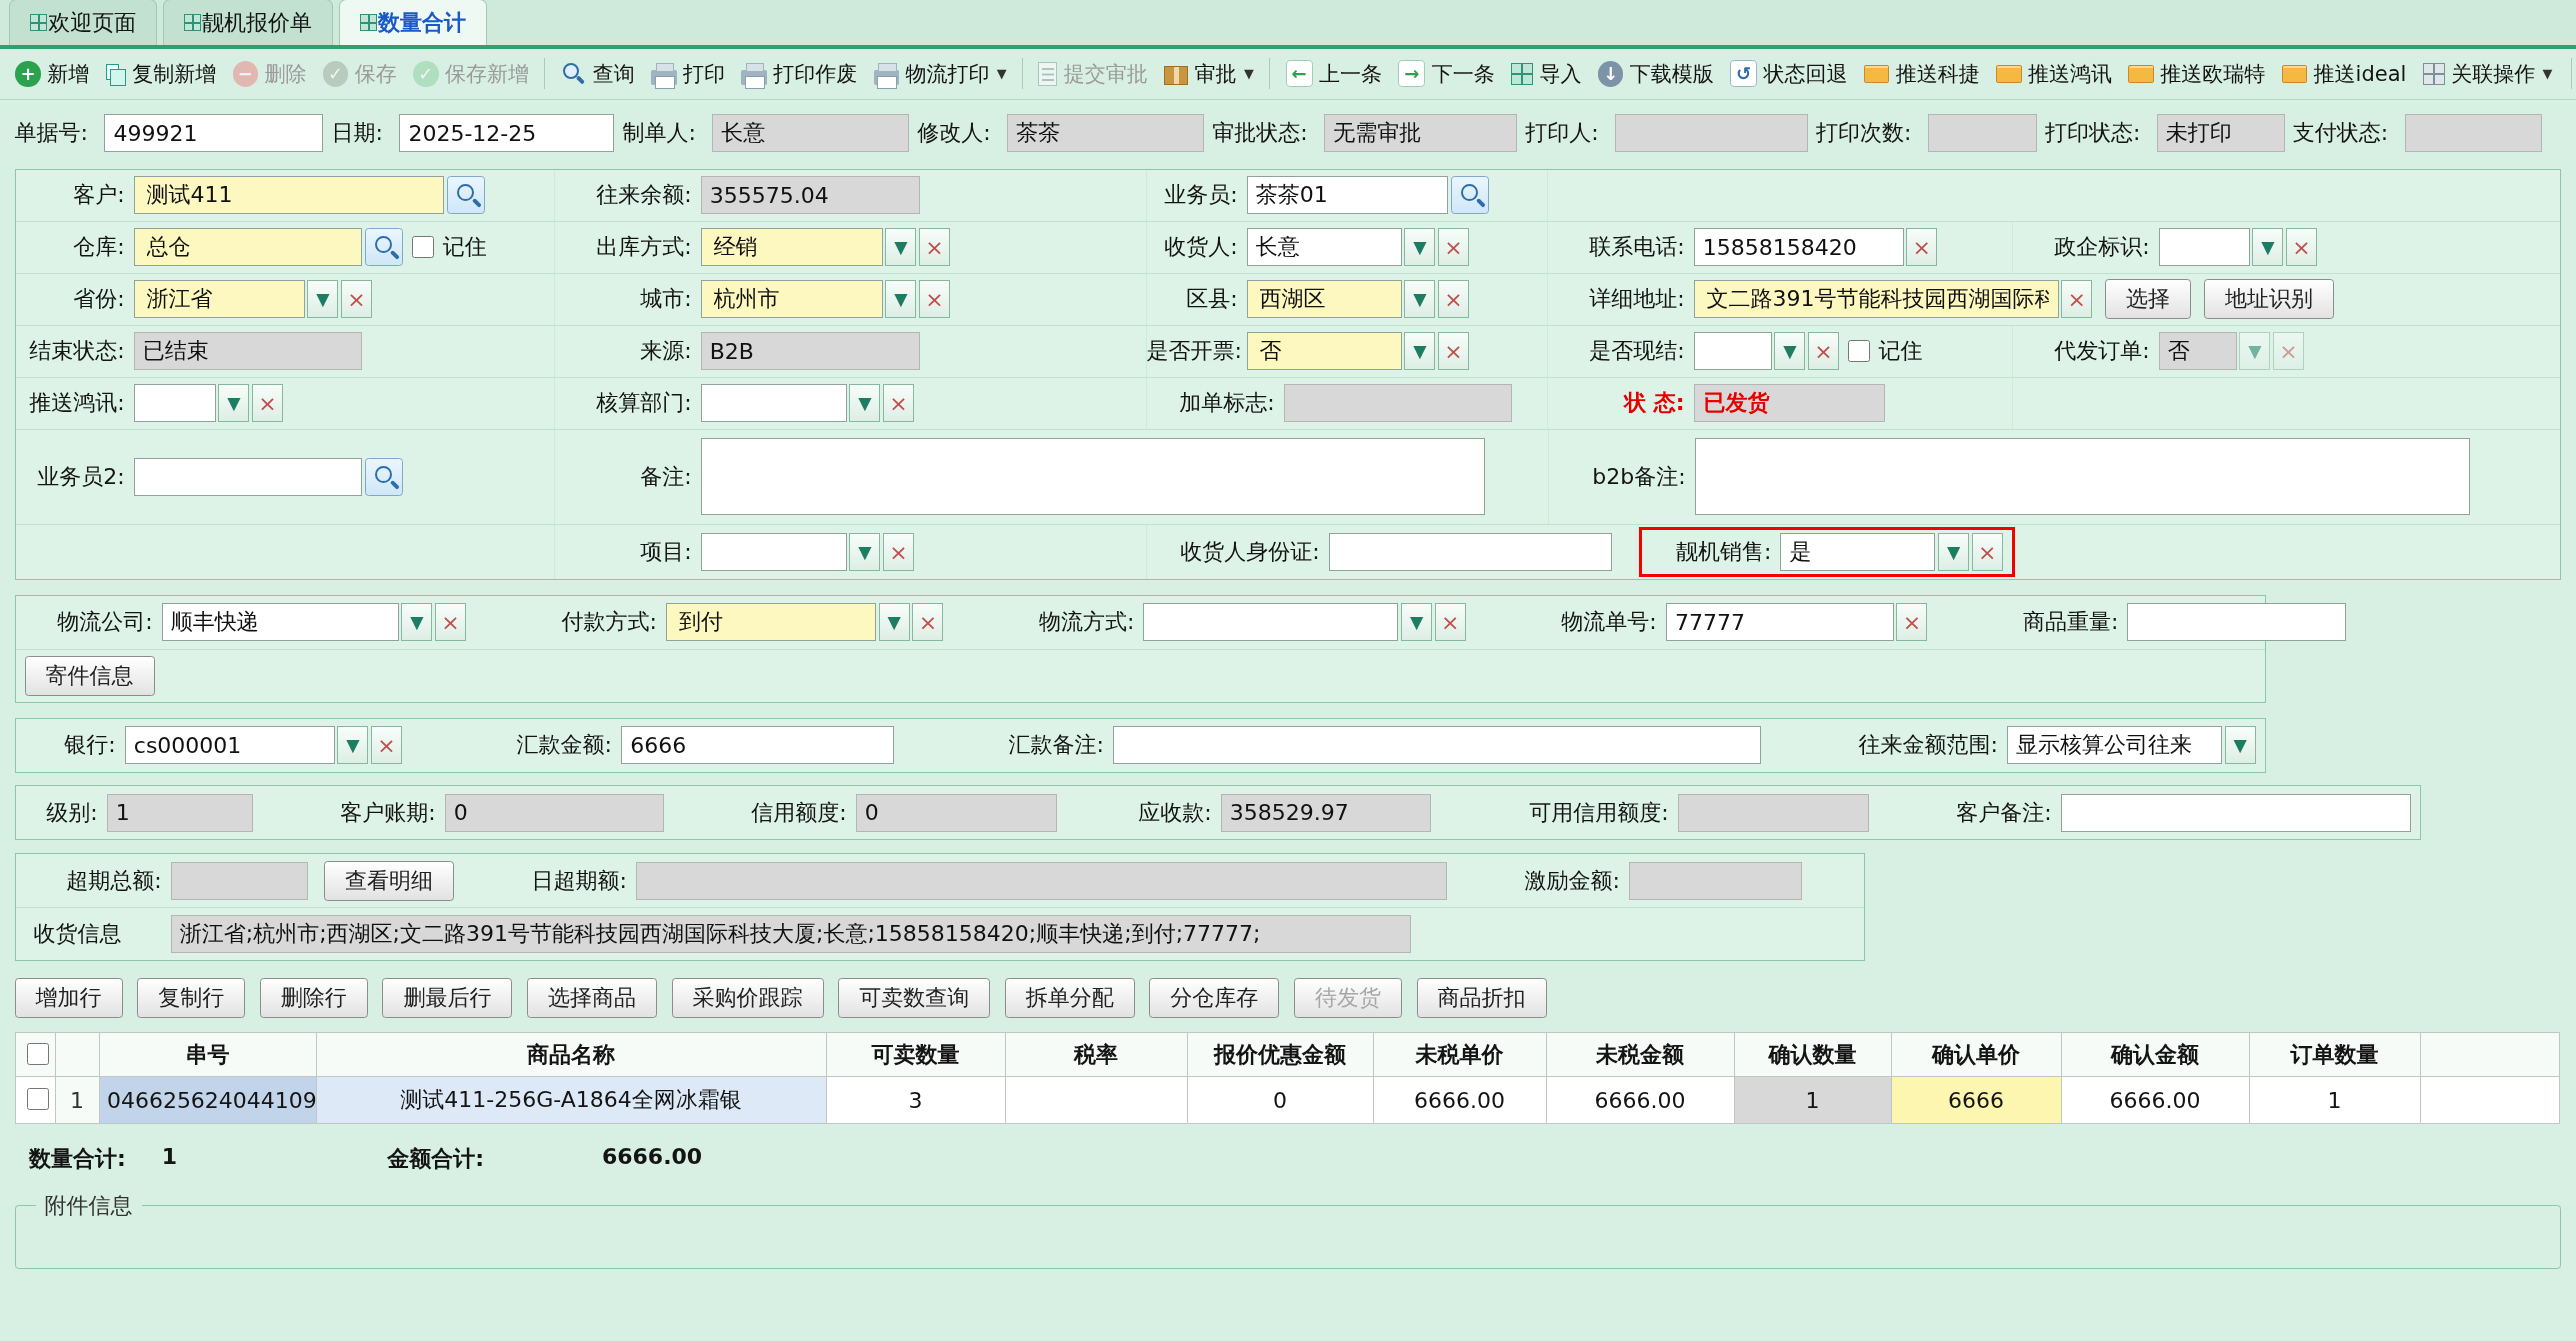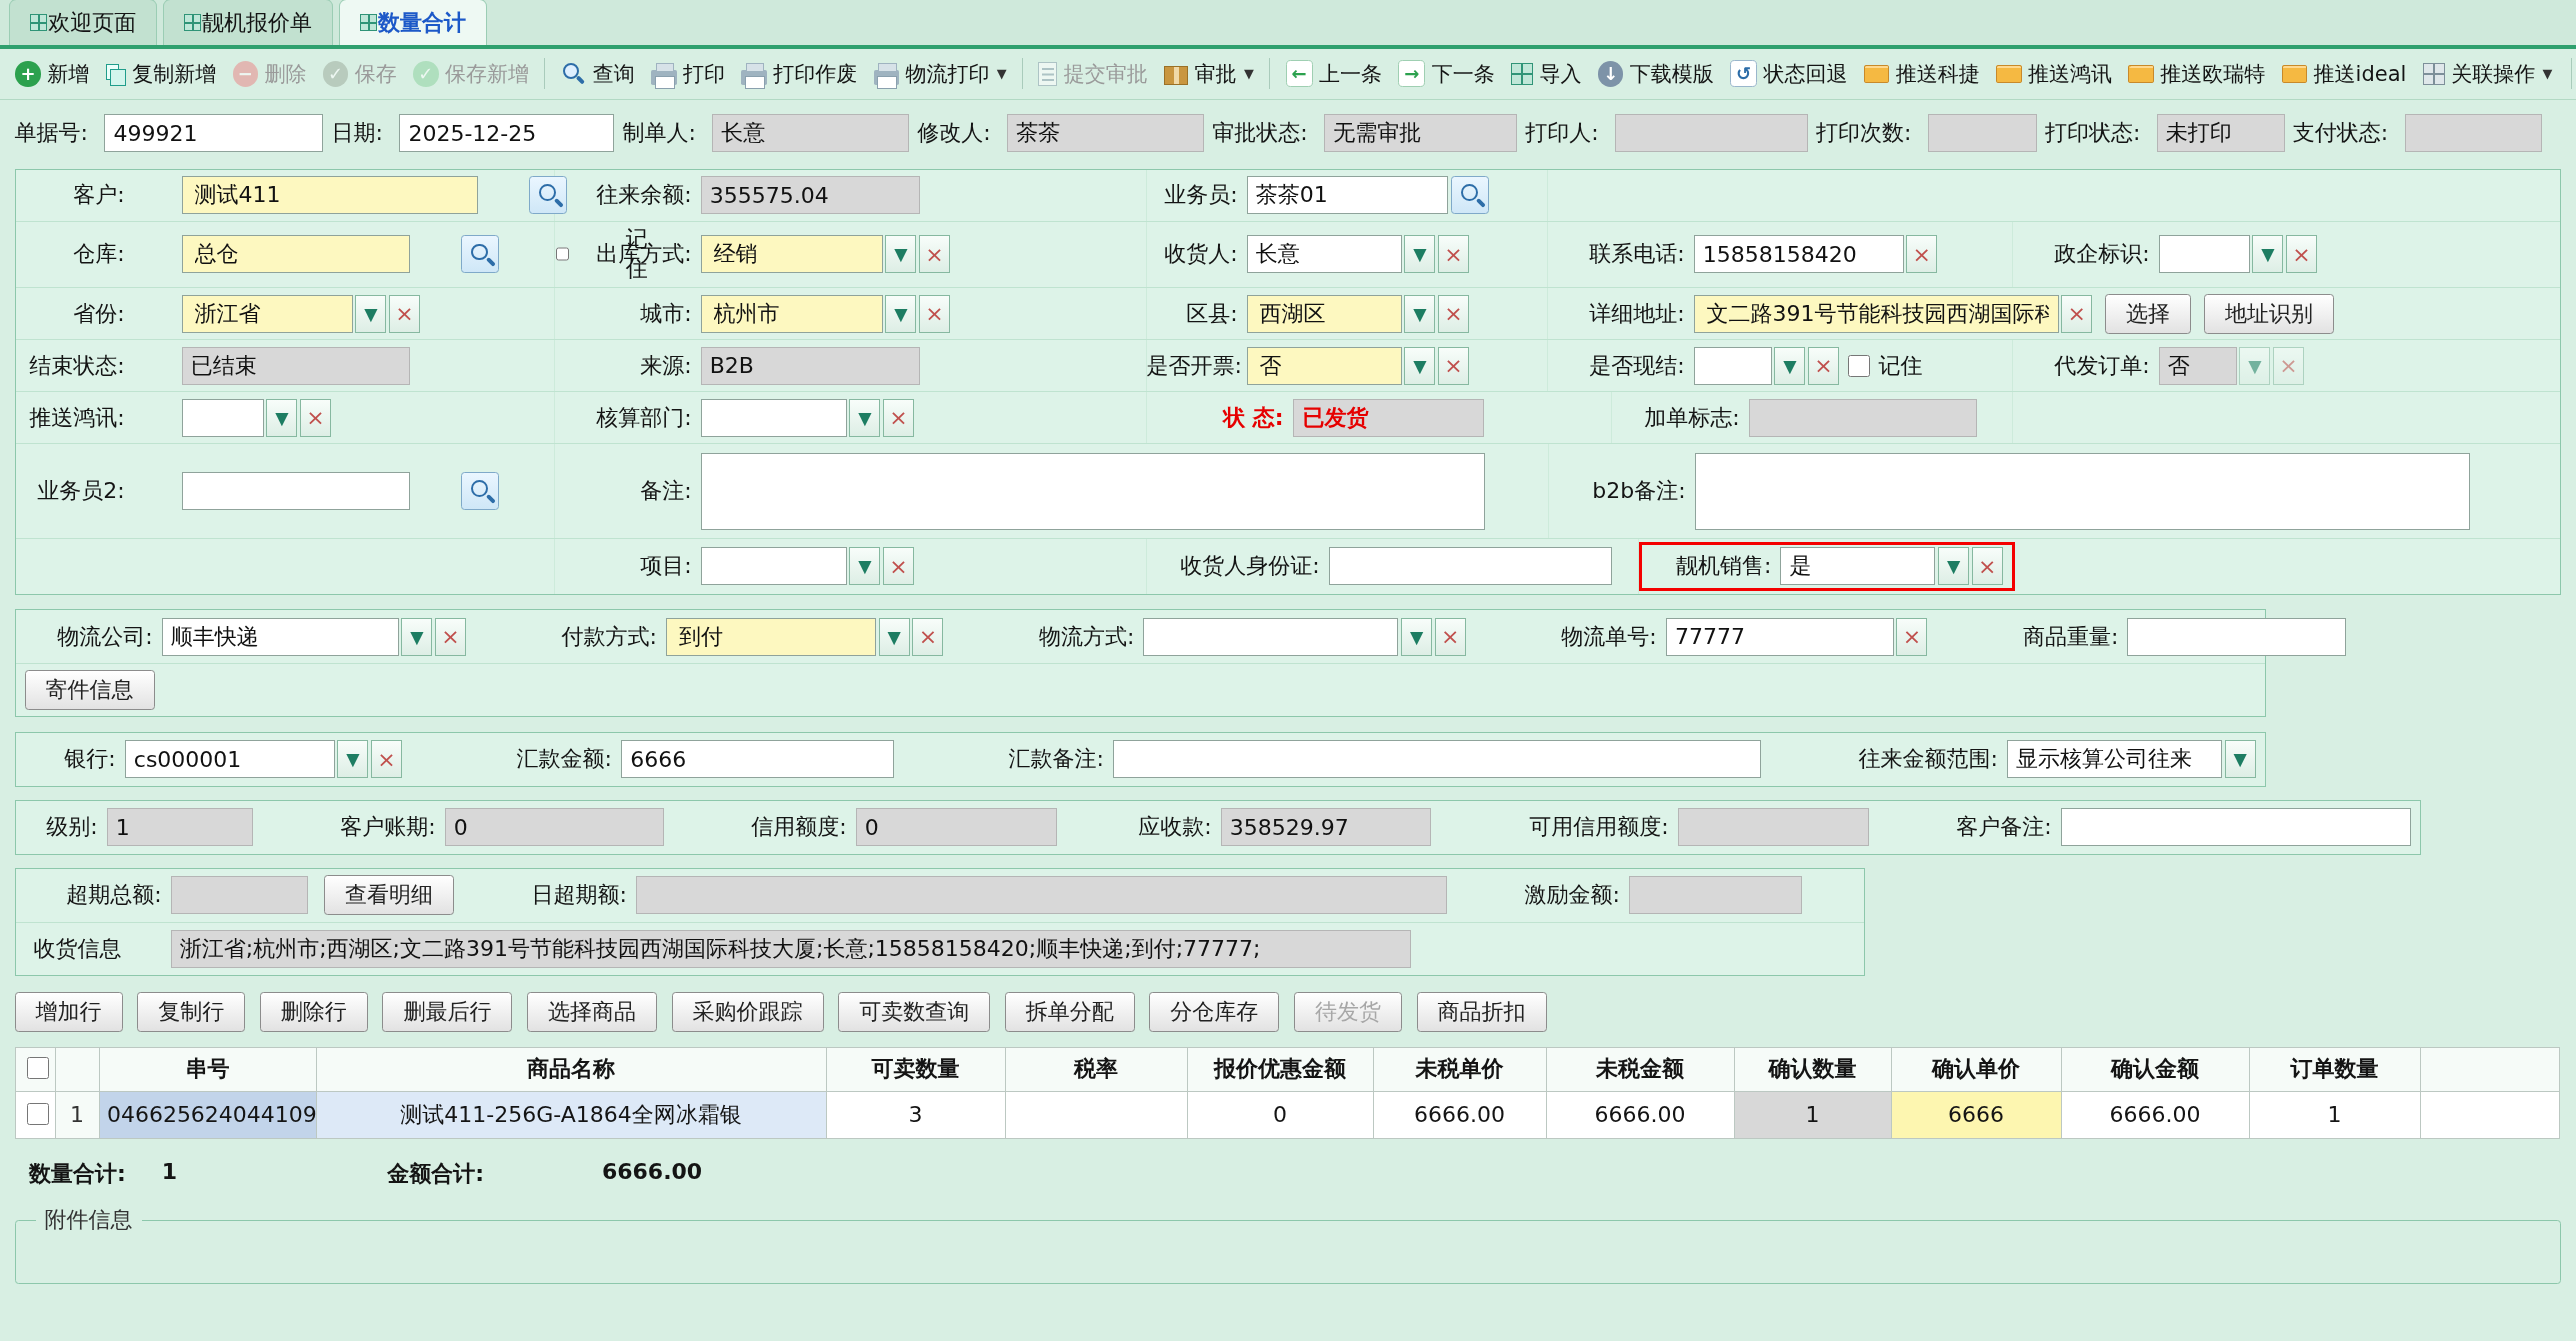--- a/index.html
+++ b/index.html
@@ -98,21 +98,21 @@
          display:inline-flex; align-items:center; justify-content:center; cursor:pointer; white-space:nowrap; }
   .btn.dis { color:#a7a7a7; }
   input[type="checkbox"] { width:22px; height:22px; }
 
   
   .panel { margin:0 14.6px; border:0.9px solid #8cc7ab; background:#ddf3e8; }
   .panel.main { margin-top:7.3px; }
   .frow { display:flex; align-items:stretch; border-bottom:0.9px solid #bfe3d0; }
   .frow:last-child { border-bottom:none; }
   .cell { display:flex; align-items:center; min-height:51px; padding:2.7px 7.3px 2.7px 0; border-left:0.9px solid #cdebdb; }
-  .cell.first { border-left:none;gap:48px; }
+  .cell.first { border-left:none; }
   .redwrap { display:inline-flex; align-items:center; border:3.6px solid #f40000; padding:2.7px 9px 2.7px 1.8px; }
   .status-lab { color:#e60000; font-weight:bold; padding-right:9px; white-space:nowrap; }
   .status-val { background:#d8d8d8; border:0.9px solid #b5b5b5; color:#e60000; font-weight:bold;
                 width:191px; height:38px; display:flex; align-items:center; padding:0 9px; }
   .prow { display:flex; align-items:center; min-height:53px; padding:1.8px 9px; }
 
   
   .rowbtns { display:flex; gap:14.6px; margin:16.4px 14.6px 0; }
 
   
@@ -431,27 +431,27 @@
         </span>
       </div>
       <div class="cell" style="width:592px">
         <span class="lab" style="width:146px">核算部门:</span>
         <span class="combo">
           <input class="inp" style="width: 146px;" value="">
           <span class="wbtn">▼</span>
           <span class="wbtn x">×</span>
         </span>
       </div>
+      <div class="cell" style="width:401px">
+        <span class="lab" style="width:137px">加单标志:</span>
+        <input class="inp ro" readonly="" style="width: 228px;" value="">
+      </div>
       <div class="cell" style="width:465px">
         <span class="status-lab" style="width:146px;text-align:right">状 态:</span>
         <span class="status-val">已发货</span>
-      </div>
-      <div class="cell" style="width:401px">
-        <span class="lab" style="width:137px">加单标志:</span>
-        <input class="inp ro" readonly="" style="width: 228px;" value="">
       </div>
       <div class="cell" style="flex:1"></div>
     </div>
 
     <div class="frow" style="min-height:95px">
       <div class="cell first" style="width:538px">
         <span class="lab" style="width:118px">业务员2:</span>
         <input class="inp" style="width: 228px;" value="">
         <span class="magbtn"></span>
       </div>

